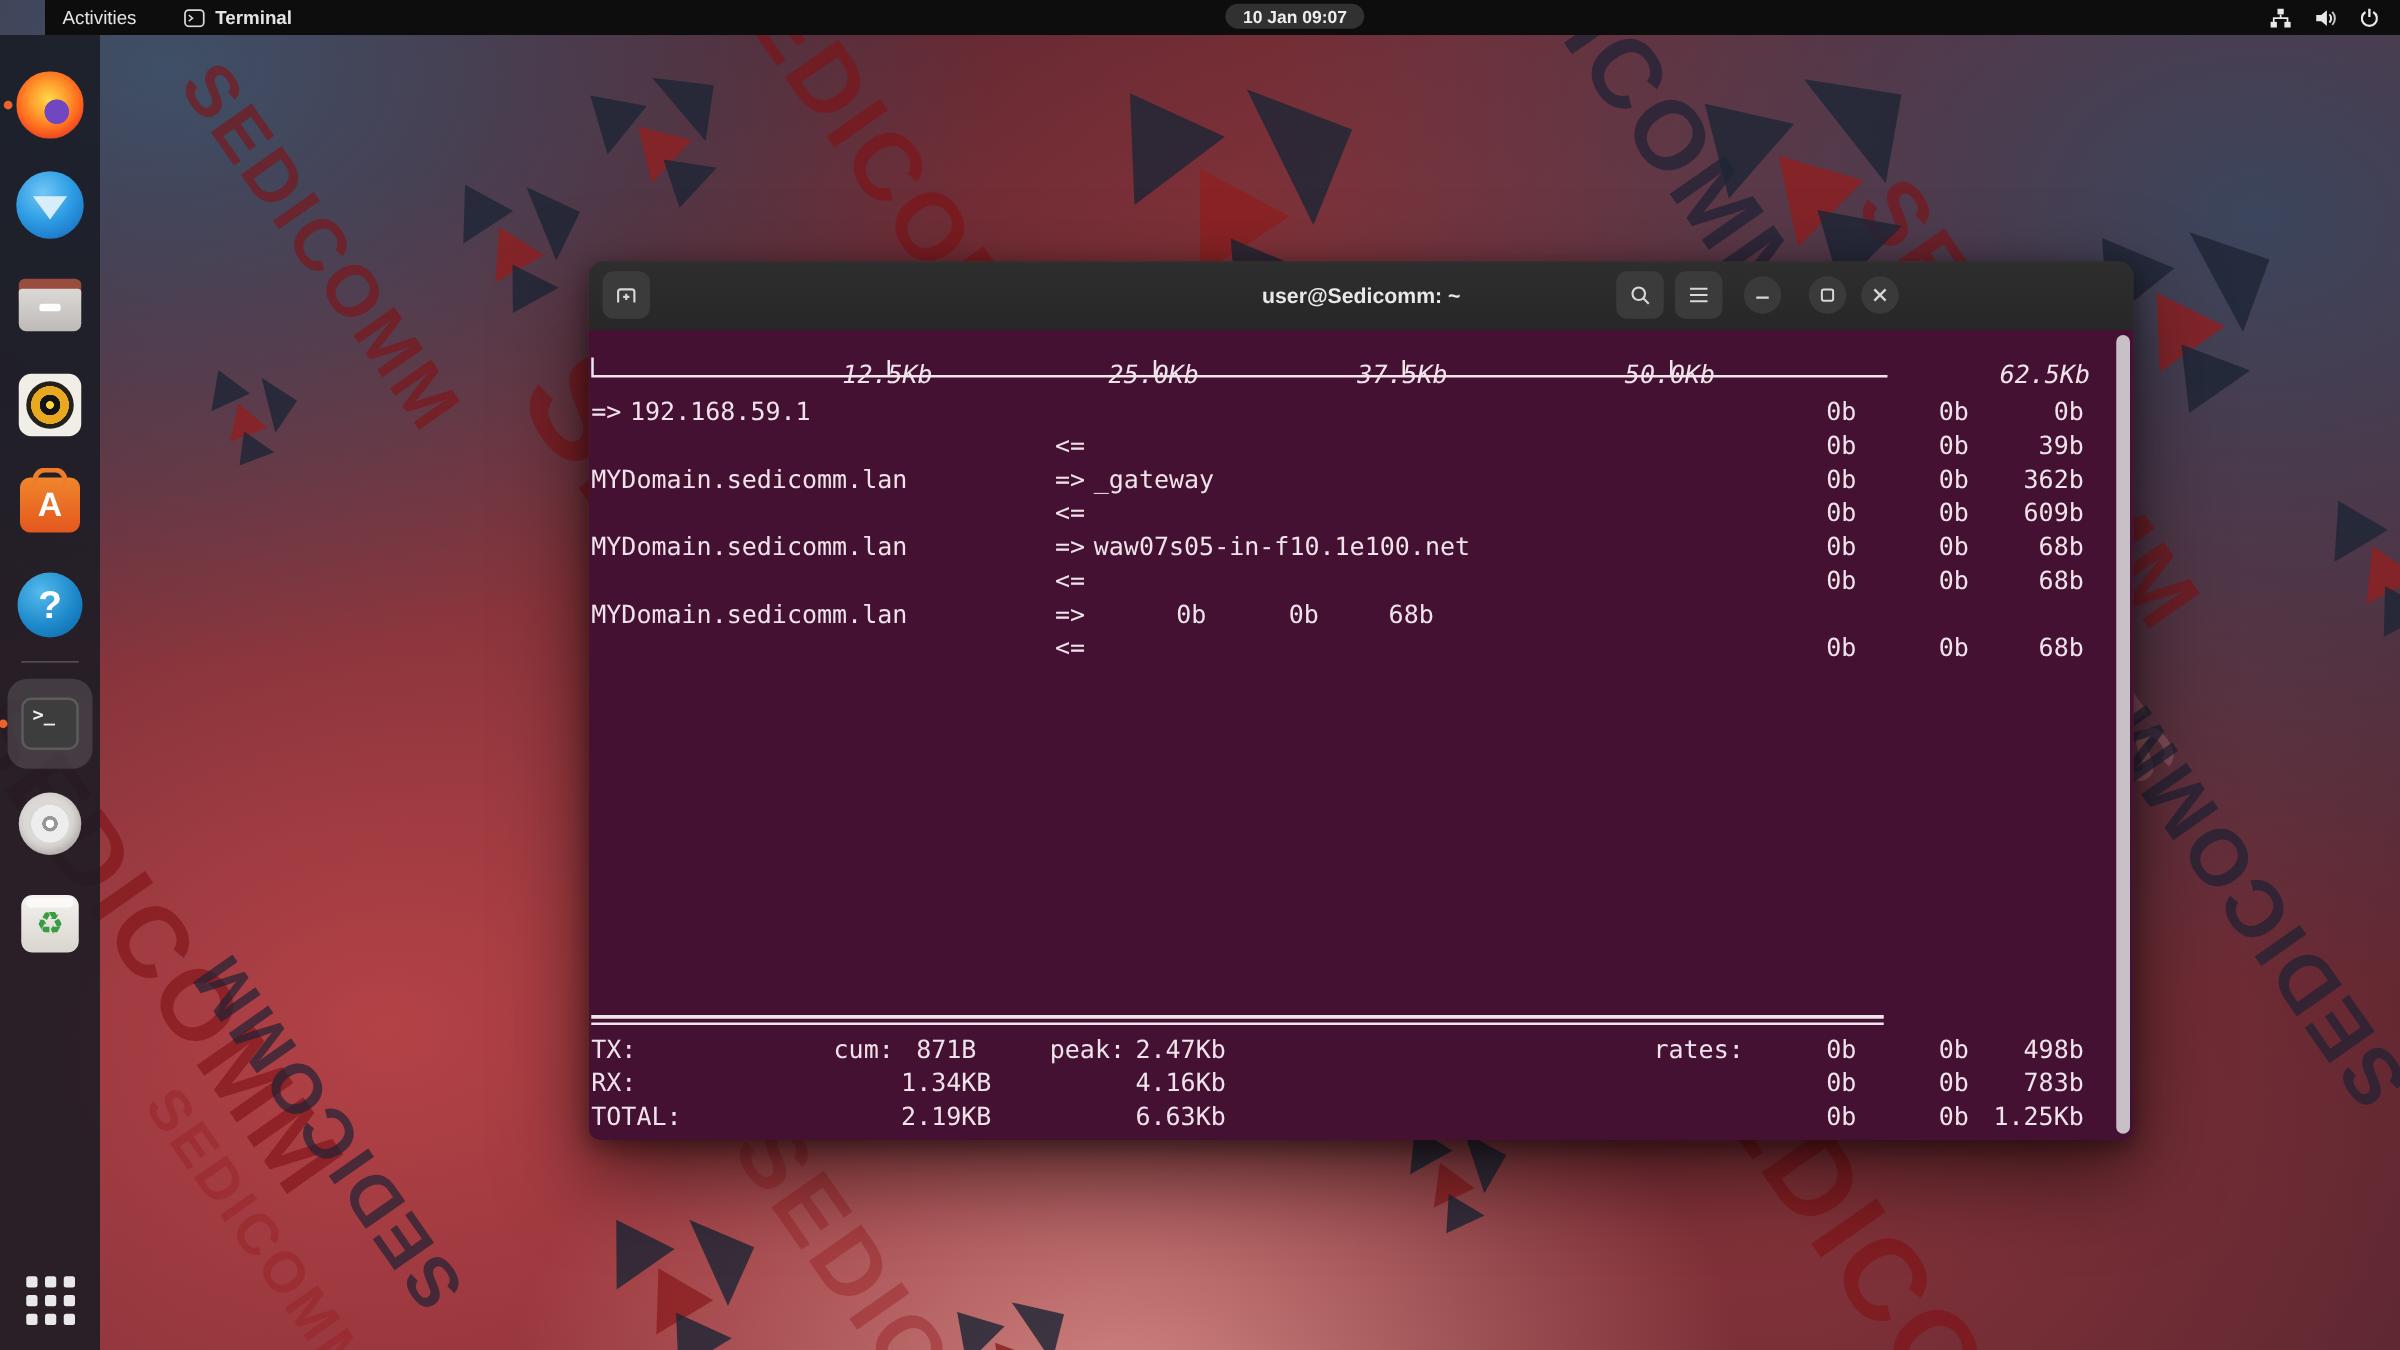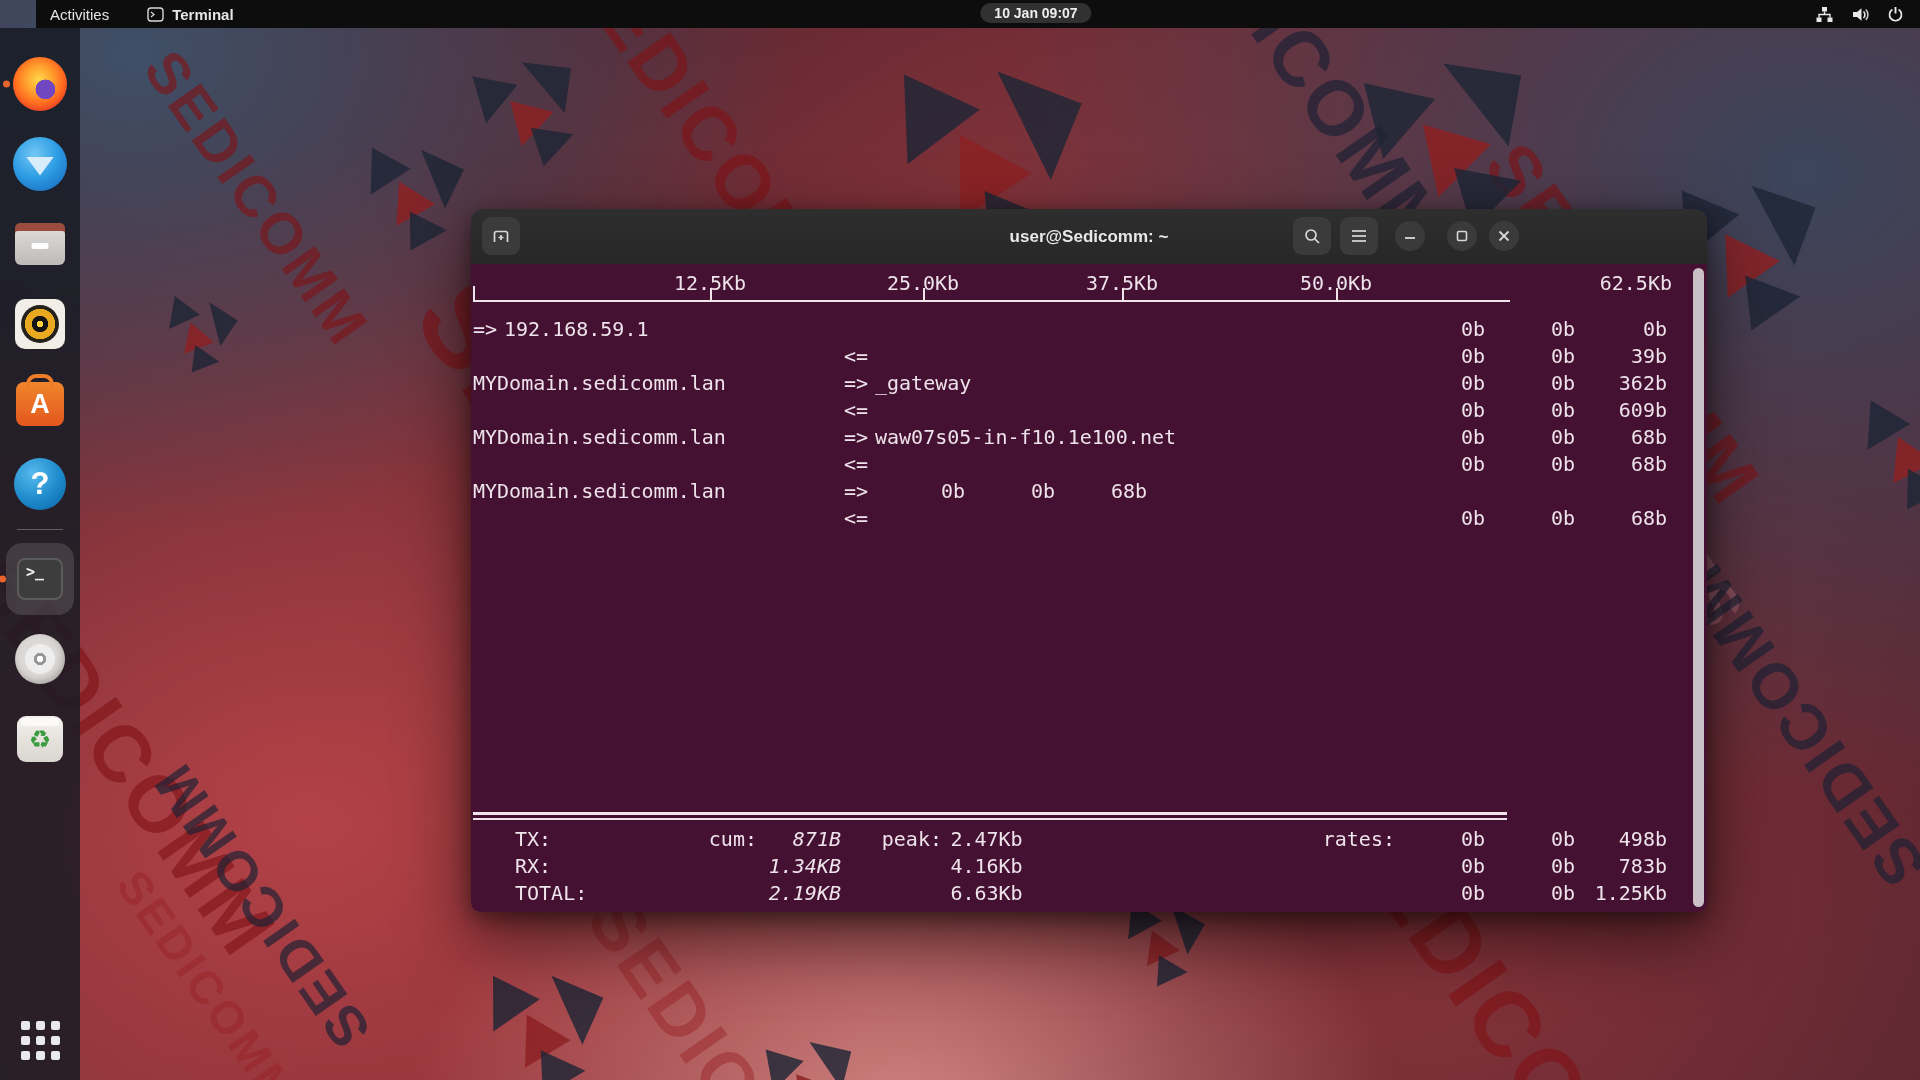--- a/index.html
+++ b/index.html
@@ -78,37 +78,37 @@
     border-radius:12px 12px 9px 9px;box-shadow:0 26px 70px rgba(0,0,0,0.55),0 6px 20px rgba(0,0,0,0.4);}
   .titlebar{height:55px;background:linear-gradient(#2e2e2e,#272727);border-radius:12px 12px 0 0;position:relative;}
   .win-title{position:absolute;left:0;right:0;top:0;height:55px;display:flex;align-items:center;justify-content:center;
     color:#e8e8e8;font-weight:bold;font-size:17px;pointer-events:none;}
   .hb-btn{position:absolute;top:8px;width:38px;height:38px;border-radius:9px;background:#3b3b3b;border:none;
     display:flex;align-items:center;justify-content:center;padding:0;}
   .circ{position:absolute;top:12px;width:30px;height:30px;border-radius:50%;background:#3a3a3a;border:none;
     display:flex;align-items:center;justify-content:center;padding:0;}
   .term-content{position:absolute;top:55px;left:0;right:0;bottom:0;background:#451132;border-radius:0 0 9px 9px;
     font-family:"DejaVu Sans Mono",monospace;font-size:20px;line-height:27px;color:#eee3ea;overflow:hidden;}
-  .scale-label{position:absolute;top:6px;transform:translateX(-50%);}
+  .scale-label{position:absolute;top:22px;transform:translateX(-50%);font-style:italic;}
   .scale-label.last{transform:none;right:35px;left:auto;}
   .scale-line{position:absolute;top:36px;left:2px;width:1037px;height:2px;background:#efe4ea;}
   .tick{position:absolute;top:24px;width:2px;height:12px;background:#efe4ea;}
   .rows{position:absolute;top:52px;left:0;right:0;padding:0 40px 0 2px;}
   .irow{display:flex;height:27px;}
   .c-src{width:371px;}
   .c-arrow{width:31px;}
   .c-dst{flex:1;}
   .c-r1,.c-r2{width:90px;text-align:right;}
   .c-r3{width:92px;text-align:right;}
   .sep{position:absolute;top:548px;left:2px;width:1034px;height:3px;border-top:3px solid #efe4ea;border-bottom:2px solid #efe4ea;}
   .stats{position:absolute;top:562px;left:0;right:0;padding:0 40px 0 2px;}
-  .srow{display:flex;height:27px;margin-left:42px;}
+  .srow{display:flex;height:27px;}
   .s-label{width:170px;}
   .s-cl{width:72px;text-align:right;}
-  .s-cv{width:84px;text-align:right;font-style:italic;}
+  .s-cv{width:84px;text-align:center;}
   .s-pl{width:101px;text-align:right;}
   .s-pv{width:89px;text-align:center;}
   .s-rl{flex:1;text-align:right;}
   .s-r1,.s-r2{width:90px;text-align:right;}
   .s-r3{width:92px;text-align:right;}
   .scroll-thumb{position:absolute;top:4px;bottom:5px;right:3px;width:11px;border-radius:6px;background:#c9c0c6;}
 </style>
 </head>
 <body>
 

